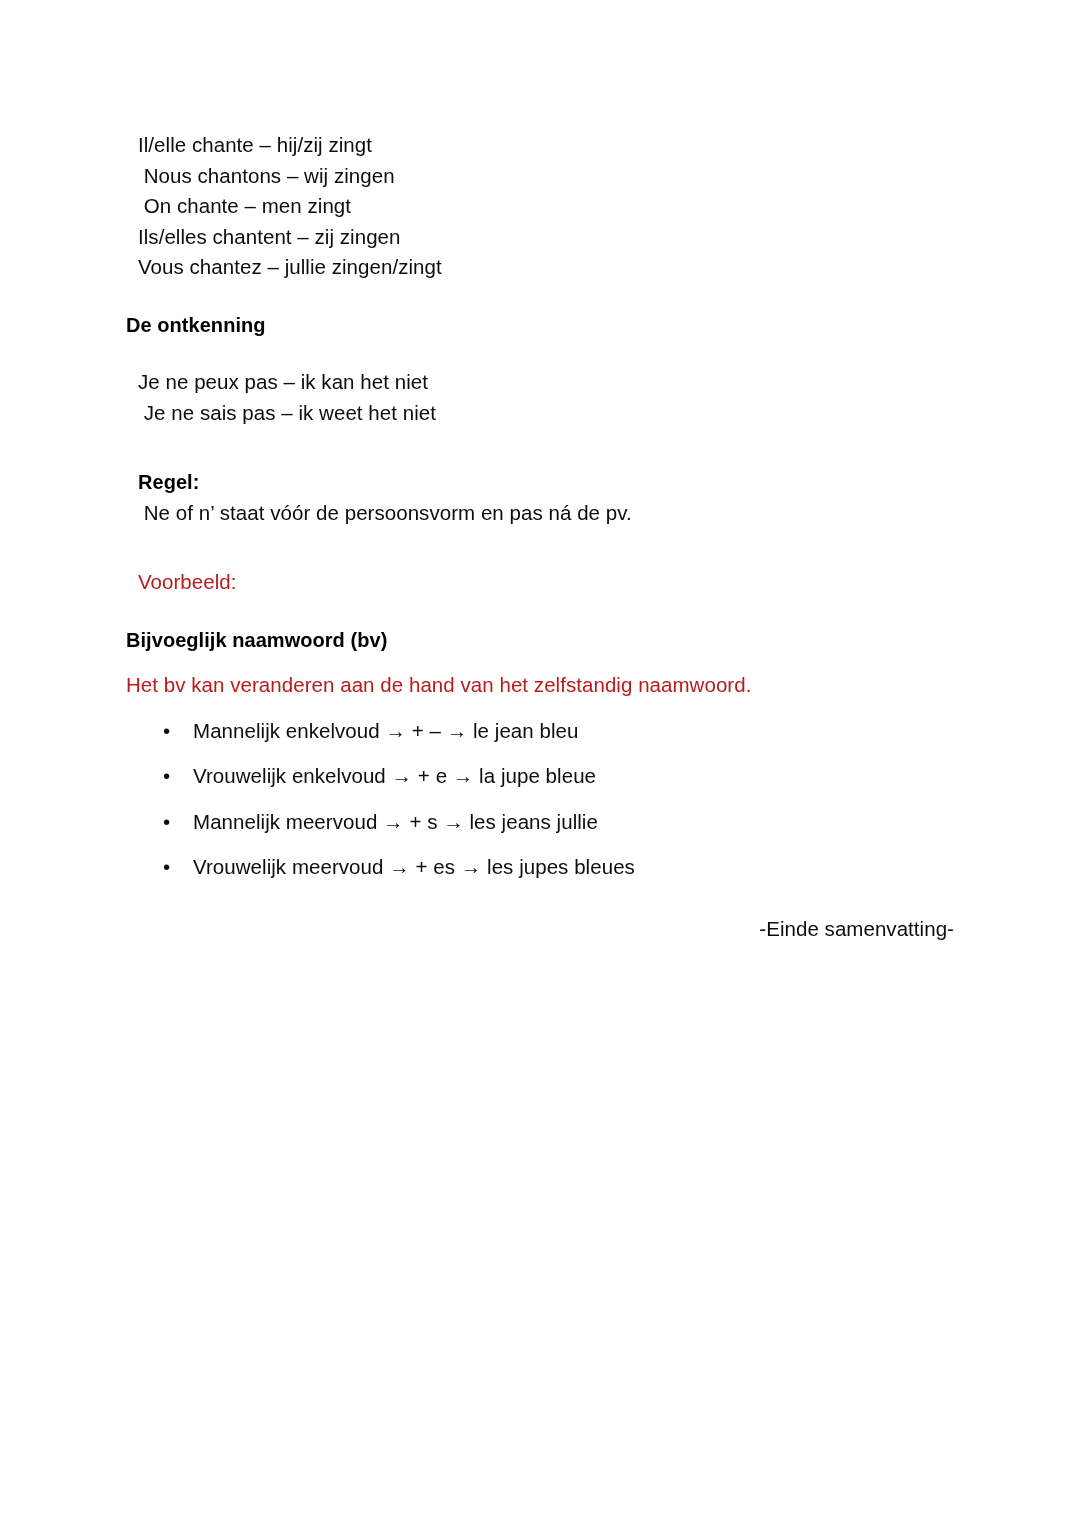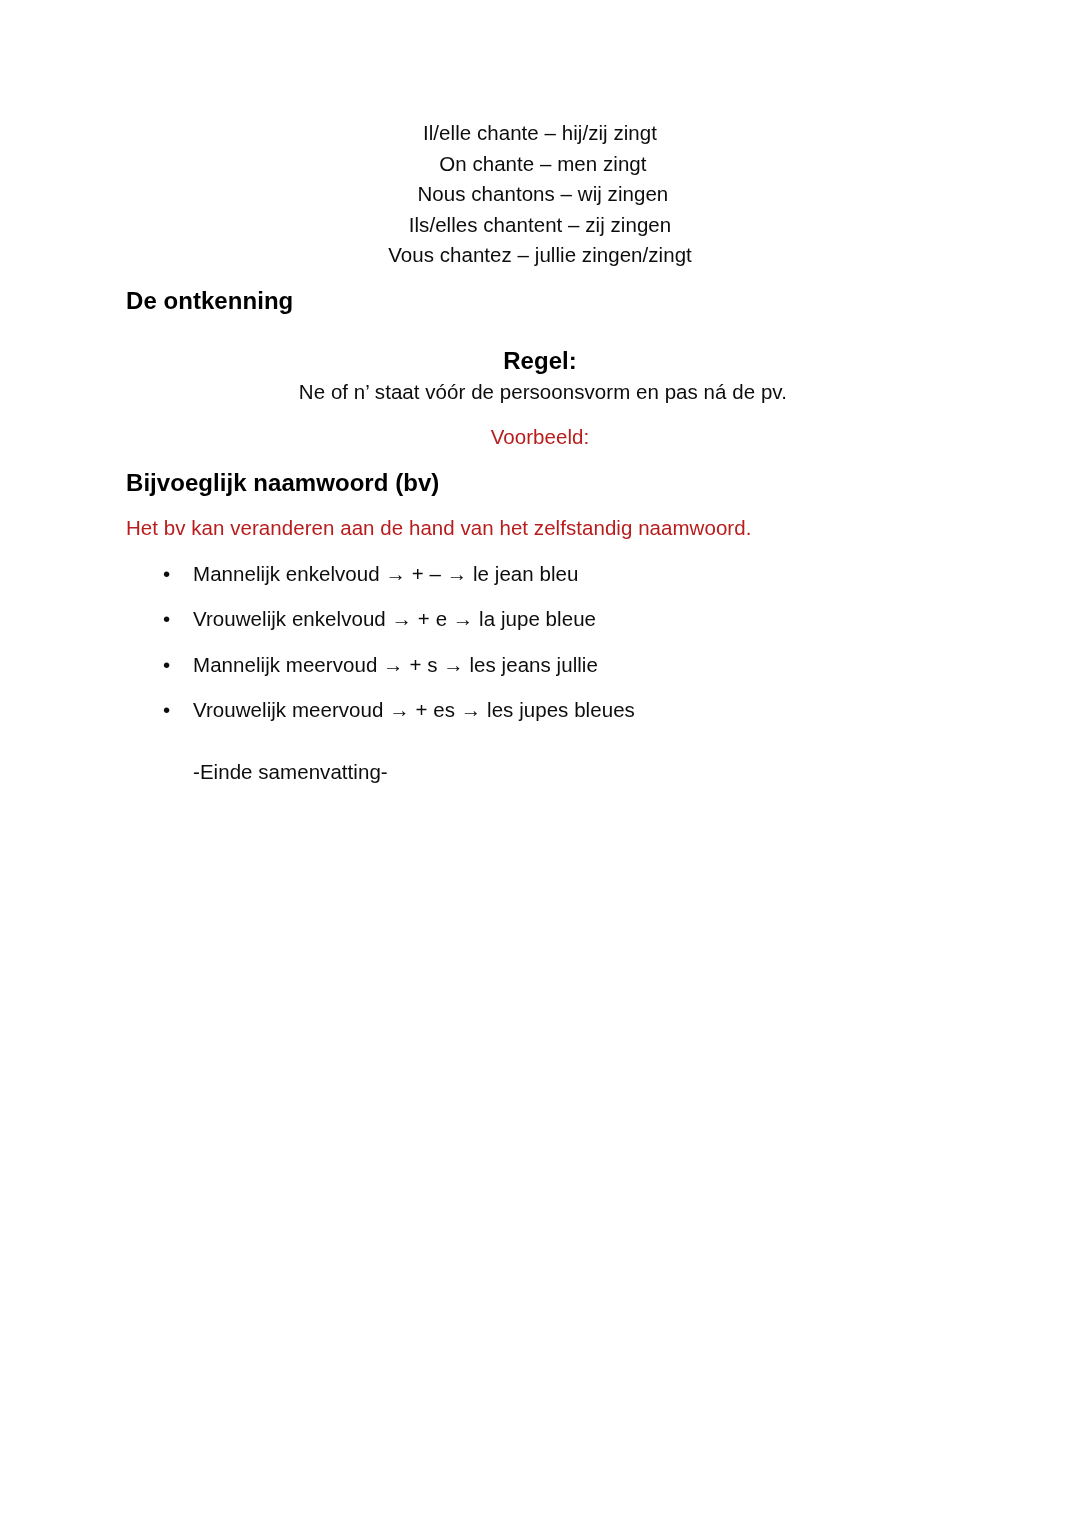--- a/index.html
+++ b/index.html
@@ -26,34 +26,33 @@
 
   .content {
     position: absolute;
     left: 126px;
     top: 118px;
     width: 828px;
   }
 
   
   .block {
-    margin: 0;
-    text-align: center;
+    margin: 12px;
   }
 
   .line {
     font-size: 20.5px;
     line-height: 30.5px;
     color: #0d0d0d;
     white-space: pre;
     letter-spacing: 0.05px;
   }
 
   .heading {
-    font-size: 24px;
+    font-size: 20px;
     line-height: 30.5px;
     font-weight: bold;
     color: #000000;
     letter-spacing: 0.05px;
   }
 
   .para {
     font-size: 20.5px;
     line-height: 30.5px;
     color: #b91c1c;
@@ -90,42 +89,47 @@
     color: #0d0d0d;
   }
 
   .closing {
     margin-top: 31px;
     padding-left: 67px;
     font-size: 20.5px;
     line-height: 30.5px;
     color: #0d0d0d;
     letter-spacing: 0.05px;
+    text-align: right;
   }
 </style>
 </head>
 <body>
 
 <div class="page">
   <div class="content">
 
     <div class="block">
       <div class="line">Il/elle chante – hij/zij zingt</div>
+      <div class="line"> Nous chantons – wij zingen</div>
       <div class="line"> On chante – men zingt</div>
-      <div class="line"> Nous chantons – wij zingen</div>
       <div class="line">Ils/elles chantent – zij zingen</div>
       <div class="line">Vous chantez – jullie zingen/zingt</div>
     </div>
 
     <div class="gap-heading"></div>
 
     <div class="heading">De ontkenning</div>
 
     <div class="gap-block"></div>
 
+    <div class="block">
+      <div class="line">Je ne peux pas – ik kan het niet</div>
+      <div class="line"> Je ne sais pas – ik weet het niet</div>
+    </div>
 
     <div class="gap-heading"></div>
 
     <div class="block">
       <div class="heading">Regel:</div>
       <div class="line"> Ne of n’ staat vóór de persoonsvorm en pas ná de pv.</div>
     </div>
 
     <div class="gap-heading"></div>
 

